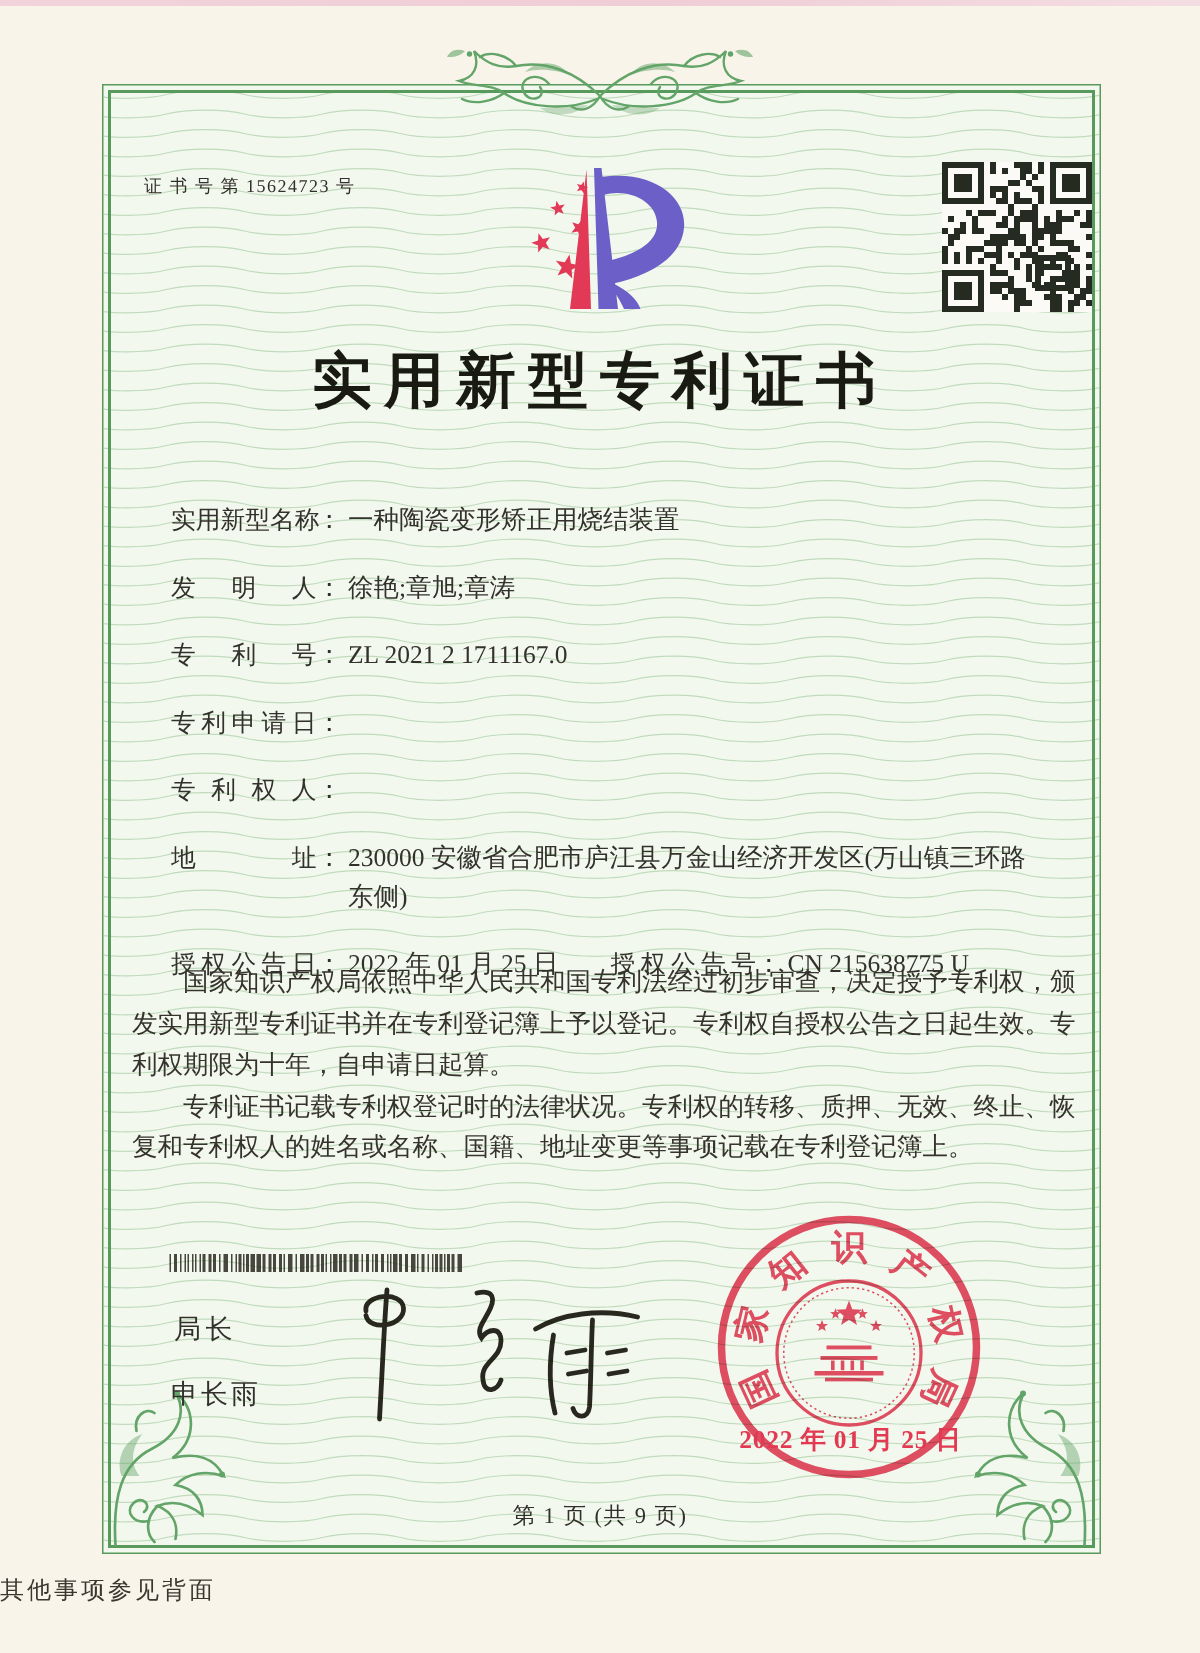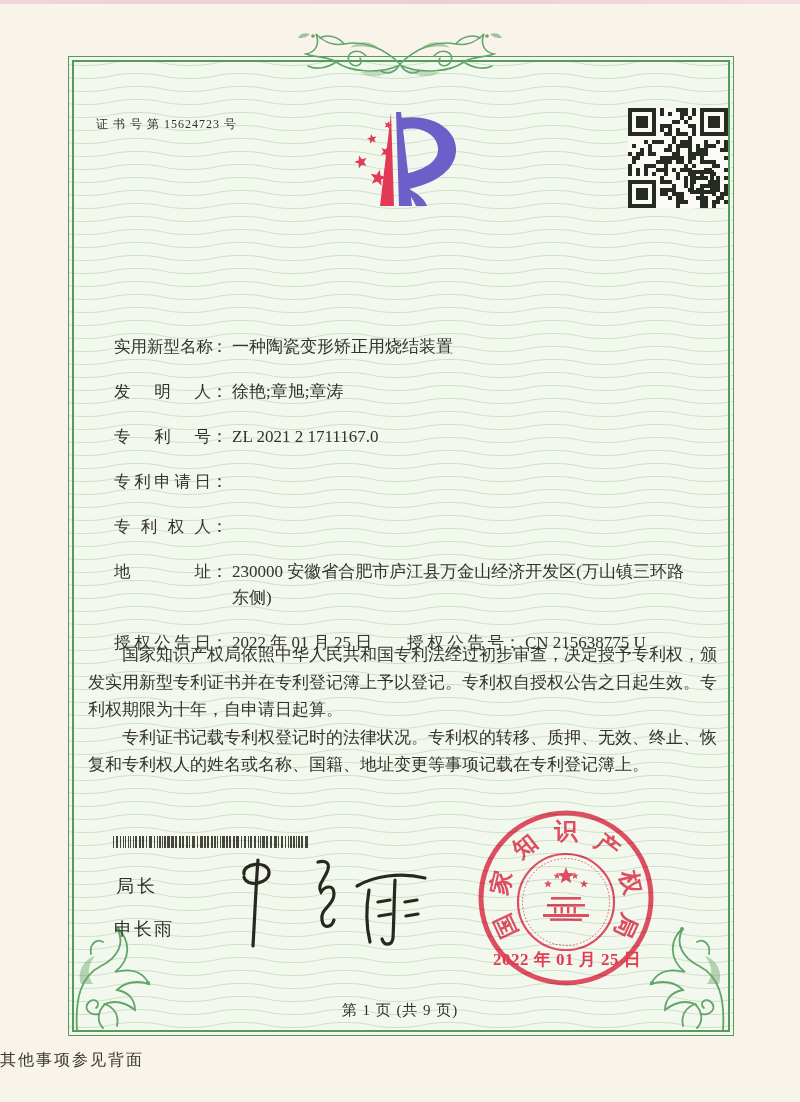--- a/index.html
+++ b/index.html
@@ -402,20 +402,21 @@
       <rect x="8" y="8" width="12" height="12" fill="#262b21"></rect>
       <rect x="72" y="0" width="28" height="28" fill="#262b21"></rect>
       <rect x="76" y="4" width="20" height="20" fill="#fbfaf6"></rect>
       <rect x="80" y="8" width="12" height="12" fill="#262b21"></rect>
       <rect x="0" y="72" width="28" height="28" fill="#262b21"></rect>
       <rect x="4" y="76" width="20" height="20" fill="#fbfaf6"></rect>
       <rect x="8" y="80" width="12" height="12" fill="#262b21"></rect>
       <rect x="64" y="64" width="20" height="20" fill="none" stroke="#262b21" stroke-width="4"></rect>
     </svg>
 
+  <div class="title">实用新型专利证书</div>
 
   <div class="fields">
     <div class="row">
       <span class="lbl">实用新型名称</span>
         <span class="colon">：</span>
       <span class="val">一种陶瓷变形矫正用烧结装置</span>
     </div>
     <div class="row">
       <span class="lbl">发明人</span>
         <span class="colon">：</span>

